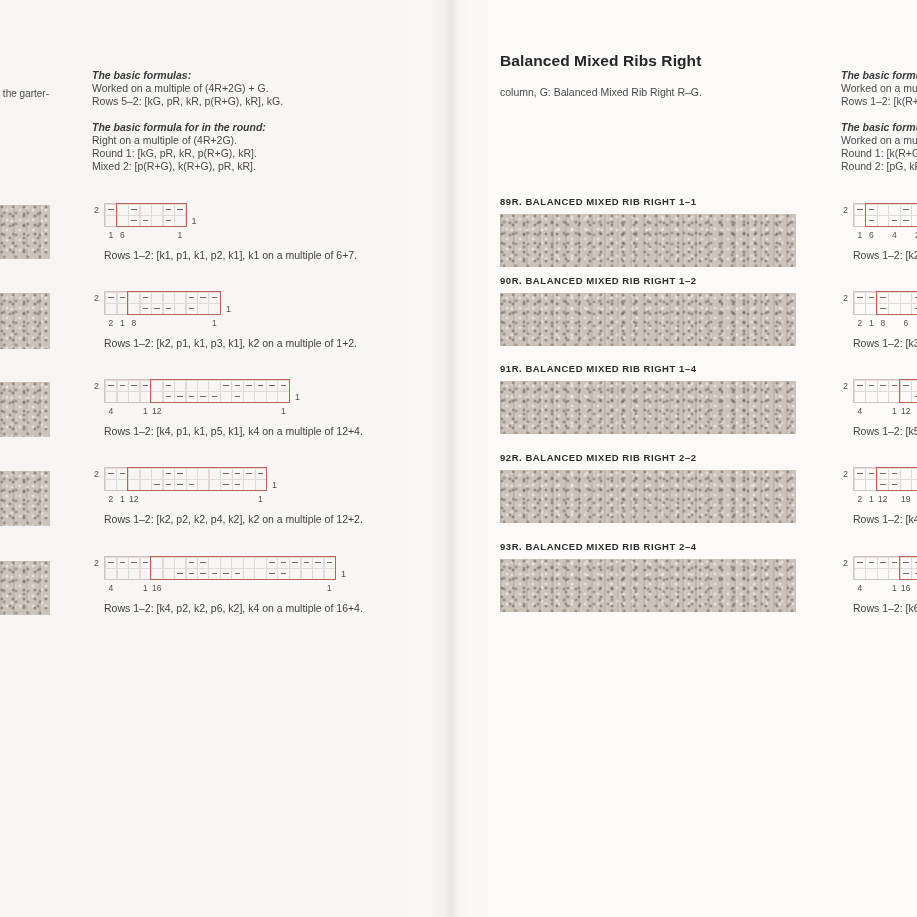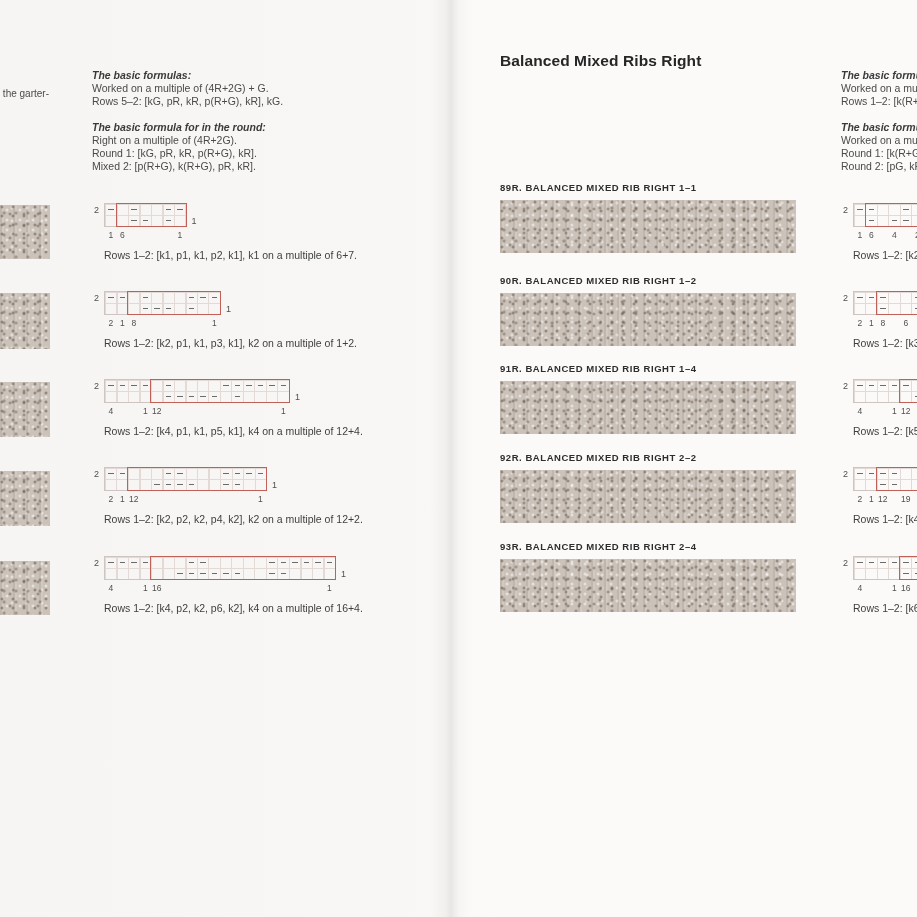--- a/index.html
+++ b/index.html
@@ -202,34 +202,35 @@
       <span class="num" style="left: 5.75px; top: 26px;">4</span>
       <span class="num" style="left: 40.25px; top: 26px;">1</span>
       <span class="num" style="left: 51.75px; top: 26px;">16</span>
       <span class="num" style="left: 224.25px; top: 26px;">1</span>
     </div>
     <div class="ccap">Rows 1–2: [k4, p2, k2, p6, k2], k4 on a multiple of 16+4.</div>
   </div>
 
 <div class="h-title">Balanced Mixed Ribs Right</div>
 <div class="intro">
+  <div>column, G: Balanced Mixed Rib Right R–G.</div>
 </div>
 
 <div class="formulas clip-right" style="left:841px;top:69px;">
   <div class="f-title">The basic formul</div>
   <div>Worked on a mult</div>
   <div>Rows 1–2: [k(R+G</div>
   <div class="f-gap"></div>
   <div class="f-title">The basic formul</div>
   <div>Worked on a mult</div>
   <div>Round 1: [k(R+G)</div>
   <div>Round 2: [pG, kR,</div>
 </div>
 
-<div class="section" style="top:182px;">
+<div class="section" style="top:196px;">
   <div class="section-head">89R. BALANCED MIXED RIB RIGHT 1–1</div>
   <div class="swatch main-swatch"></div>
 </div>
 <div class="section" style="top:275px;">
   <div class="section-head">90R. BALANCED MIXED RIB RIGHT 1–2</div>
   <div class="swatch main-swatch"></div>
 </div>
 <div class="section" style="top:363px;">
   <div class="section-head">91R. BALANCED MIXED RIB RIGHT 1–4</div>
   <div class="swatch main-swatch"></div>

